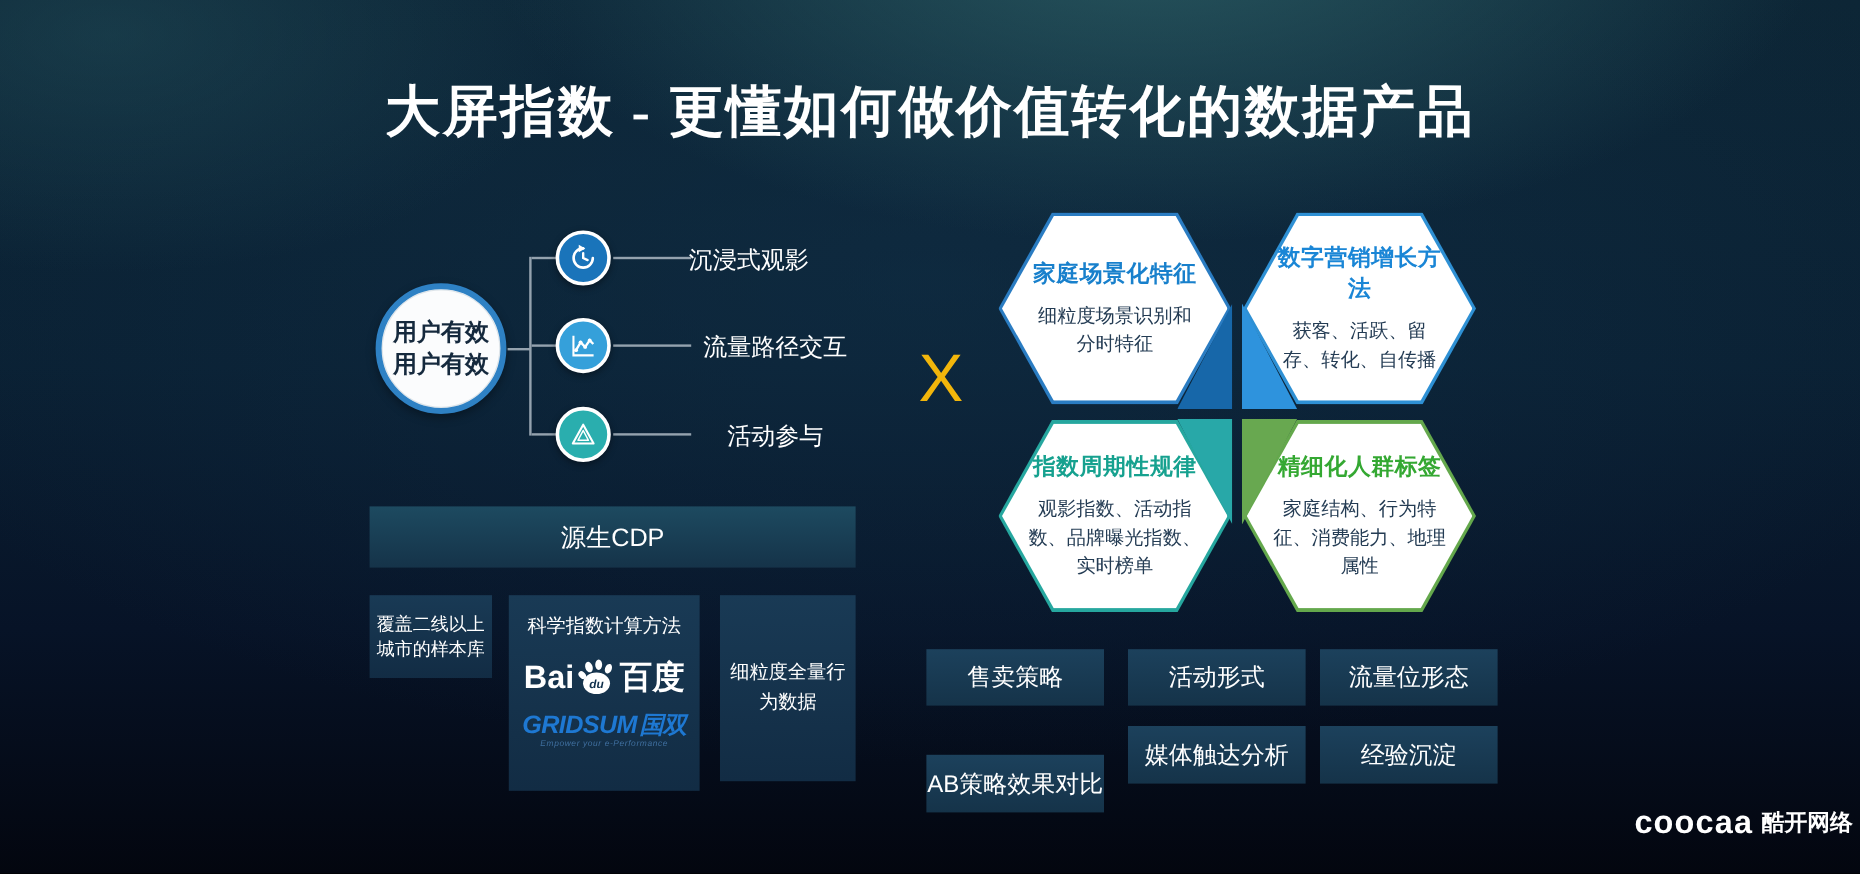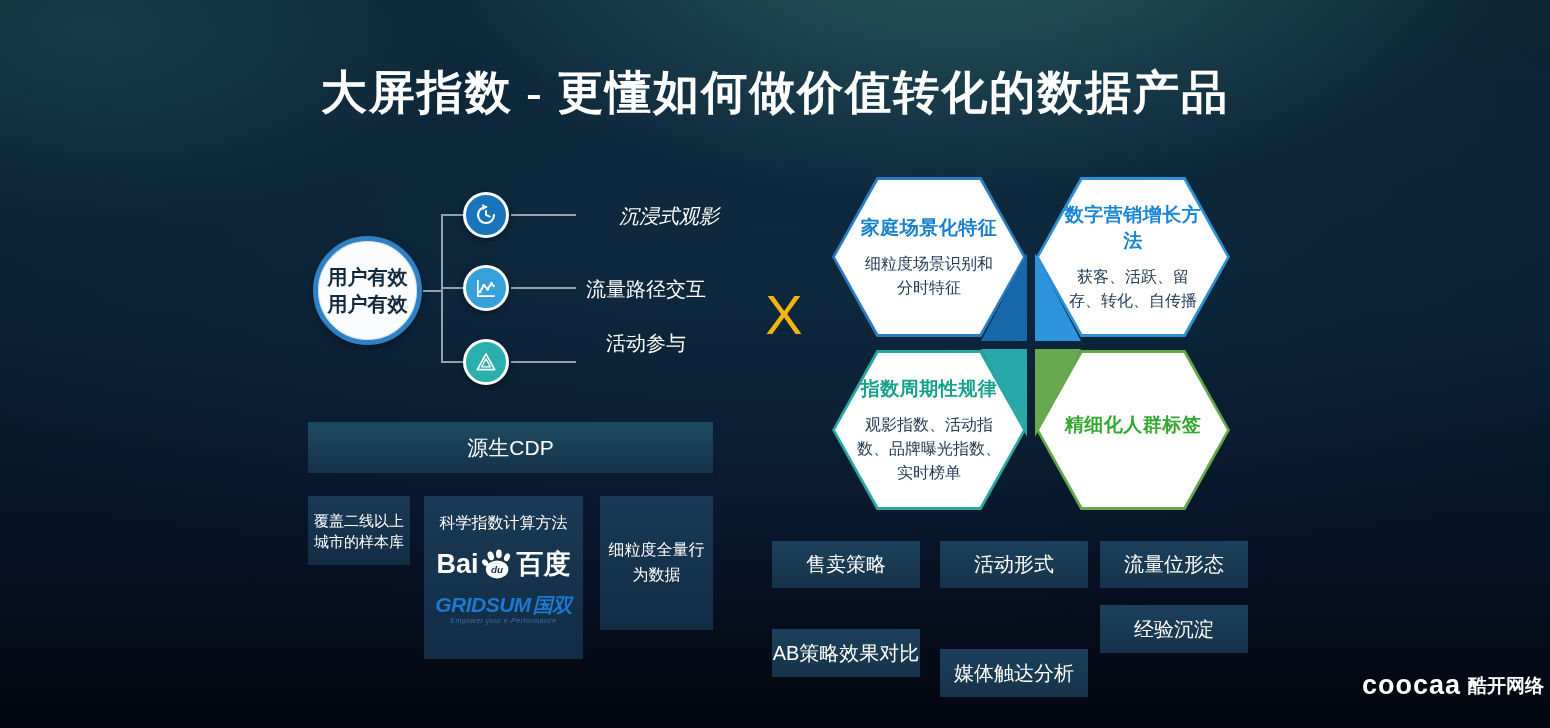--- a/index.html
+++ b/index.html
@@ -42,21 +42,21 @@
   }
   .card{
     background:linear-gradient(180deg,#193a55,#122c44);
     box-sizing:border-box; display:flex; flex-direction:column;
     align-items:center; justify-content:center; text-align:center;
     font-size:15px; line-height:1.4; padding:6px;
   }
   .cardA{left:308px; top:496px; width:102px; height:69px;}
   .cardB{left:308px; top:582px; width:102px; height:77px;}
   .cardC{left:424px; top:496px; width:159px; height:163px; justify-content:flex-start; padding-top:16px;}
-  .cardD{left:600px; top:496px; width:113px; height:134px; font-size:16px; line-height:1.55;}
+  .cardD{left:600px; top:496px; width:113px; height:155px; font-size:16px; line-height:1.55;}
   .cardC .m-title{font-size:16px;}
   .baidu{display:flex; align-items:flex-end; margin-top:14px; font-size:27px; font-weight:700; color:#fff; line-height:1;}
   .baidu svg{margin:0 1px -2px 1px;}
   .gridsum{margin-top:16px; font-style:italic; font-weight:800; color:#1e78d2; font-size:21px; letter-spacing:-0.5px; line-height:1;}
   .gridsum .gs-cn{font-size:20px; margin-left:2px;}
   .gs-tag{font-size:7px; color:#3f6f9f; font-style:italic; font-weight:400; text-align:center; margin-top:2px; letter-spacing:.5px;}
   
   .mult{left:755px; top:282px; width:58px; text-align:center; font-size:56px; color:#f2b60b; font-weight:500;}
   
   .cluster{left:832px; top:177px; width:398px; height:333px;}
@@ -120,23 +120,23 @@
         </g>
     </svg>
   </div>
   <div class="abs icircle" style="left:463px;top:339px;background:#2aaeae;">
     <svg width="26" height="26" viewBox="0 0 24 24">
       <path d="M12 4.5 L20 19 H4 Z" fill="none" stroke="#fff" stroke-width="1.6" stroke-linejoin="round"></path>
       <path d="M12 9 L16 16.5 H8 Z" fill="none" stroke="#fff" stroke-width="1.2" stroke-linejoin="round"></path>
     </svg>
   </div>
 
-  <div class="abs blabel" style="left:594px;top:203px;font-style:italic;">沉浸式观影</div>
+  <div class="abs blabel" style="left:549px;top:203px;">沉浸式观影</div>
   <div class="abs blabel" style="left:571px;top:276px;">流量路径交互</div>
-  <div class="abs blabel" style="left:571px;top:330px;">活动参与</div>
+  <div class="abs blabel" style="left:571px;top:350px;">活动参与</div>
 
   <div class="abs cdp">源生CDP</div>
 
   <div class="abs card cardA">覆盖二线以上城市的样本库</div>
 
 
   <div class="abs card cardC">
     <div class="m-title">科学指数计算方法</div>
     <div class="baidu">
       <span>Bai</span>
@@ -187,34 +187,35 @@
         <div class="hex-title" style="color:#16a18f;">指数周期性规律</div>
         <div class="hex-body">观影指数、活动指数、品牌曝光指数、实时榜单</div>
       </div>
     </div>
 
     <div class="hex" style="left:204px;top:173px;">
       <div class="hexb" style="background:#64a84c;"></div>
       <div class="hexf"></div>
       <div class="hexc" style="left:24px;right:24px;">
         <div class="hex-title" style="color:#34a832;font-family:Liberation Mono, monospace;">精细化人群标签</div>
+        <div class="hex-body">家庭结构、行为特征、消费能力、地理属性</div>
       </div>
     </div>
 
     <div class="tri" style="left:149px;top:76px;background:#1767a9;clip-path:polygon(100% 0,100% 100%,0 100%);"></div>
     <div class="tri" style="left:203px;top:76px;background:#2e93dd;clip-path:polygon(0 0,100% 100%,0 100%);"></div>
     <div class="tri" style="left:149px;top:172px;background:#28a8a8;clip-path:polygon(0 0,100% 0,100% 100%);"></div>
     <div class="tri" style="left:203px;top:172px;background:#68a850;clip-path:polygon(0 0,100% 0,0 100%);"></div>
   </div>
 
   <div class="app" style="left:772px;top:541px;">售卖策略</div>
   <div class="app" style="left:940px;top:541px;">活动形式</div>
   <div class="app" style="left:1100px;top:541px;">流量位形态</div>
   <div class="app" style="left:772px;top:605px;height:48px;margin-top:24px;">AB策略效果对比</div>
-  <div class="app" style="left:940px;top:605px;height:48px;margin-top:44px;">媒体触达分析</div>
+  <div class="app" style="left:940px;top:605px;height:48px;">媒体触达分析</div>
   <div class="app" style="left:1100px;top:605px;height:48px;">经验沉淀</div>
 
   <div class="abs footer">
     <span class="brand">coocaa</span>
     <span class="brand-cn">酷开网络</span>
   </div>
 
 </div>
 
 </body></html>

